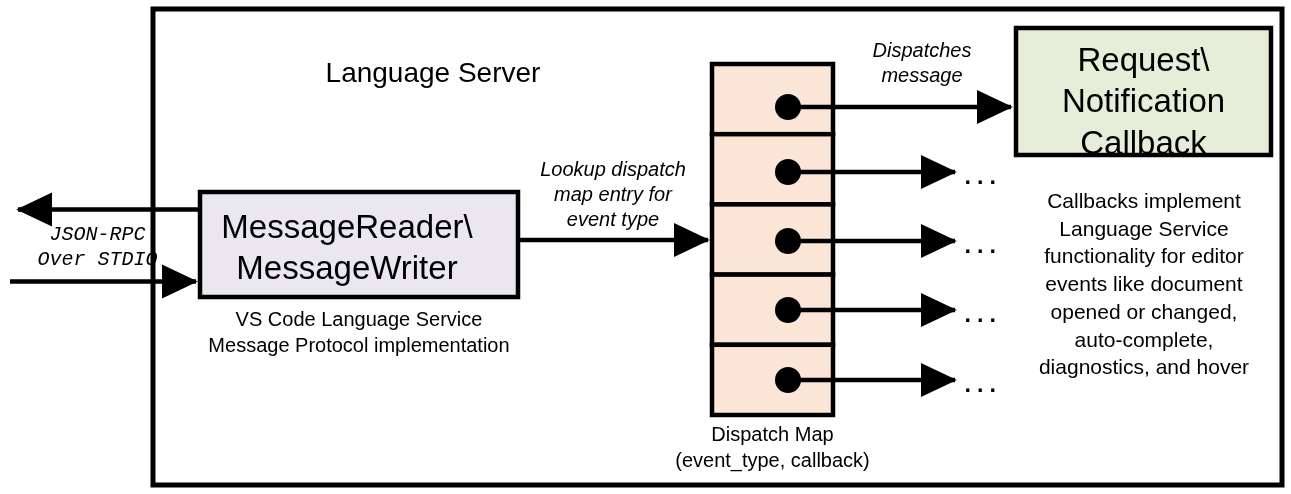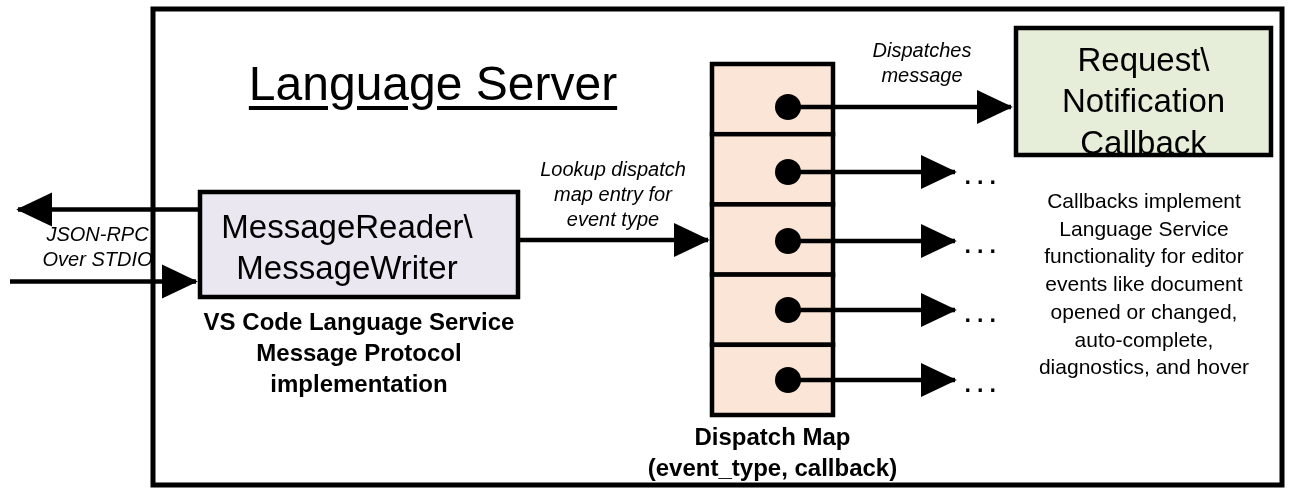--- a/index.html
+++ b/index.html
@@ -27,33 +27,31 @@
     height: 494px;
   }
   .txt {
     position: absolute;
     text-align: center;
     line-height: 1.18;
     white-space: pre-line;
     color: #000;
   }
   .title {
-    font-size: 48px;
+    font-size: 28px;
     letter-spacing: 0px;
-    text-decoration: underline;
     text-underline-offset: 6px;
   }
   .box-label {
     font-size: 33px;
     line-height: 1.25;
   }
   .caption {
-    font-size: 24px;
+    font-size: 20px;
     line-height: 1.3;
-    font-weight: bold;
   }
   .edge-label {
     font-size: 20px;
     font-style: italic;
     line-height: 1.25;
   }
   .dots {
     position: absolute;
     font-size: 34px;
     letter-spacing: 3px;
@@ -112,21 +110,21 @@
       <line x1="788" y1="241" x2="955" y2="241" stroke="#000000" stroke-width="4.5" marker-end="url(#arrowhead-big)"></line>
       <line x1="788" y1="310" x2="955" y2="310" stroke="#000000" stroke-width="4.5" marker-end="url(#arrowhead-big)"></line>
       <line x1="788" y1="380" x2="955" y2="380" stroke="#000000" stroke-width="4.5" marker-end="url(#arrowhead-big)"></line>
     </g>
 
     <rect x="1016" y="28" width="255" height="127" fill="#E6EDD8" stroke="#000000" stroke-width="4.5"></rect>
   </svg>
 
   <div class="txt title" style="left:153px; top:56px; width:560px;">Language Server</div>
 
-  <div class="txt edge-label" style="left:10px; top:222px; width:175px;">JSON-RPC
+  <div class="txt edge-label" style="left:10px; top:222px; width:175px;font-family:Liberation Mono, monospace;">JSON-RPC
 Over STDIO</div>
 
   <div class="txt box-label" style="left:188px; top:206px; width:318px;">MessageReader\
 MessageWriter</div>
 
   <div class="txt caption" style="left:178px; top:306px; width:362px;">VS Code Language Service
 Message Protocol implementation</div>
 
   <div class="txt edge-label" style="left:513px; top:157px; width:200px;text-align:center;">Lookup dispatch
 map entry for

